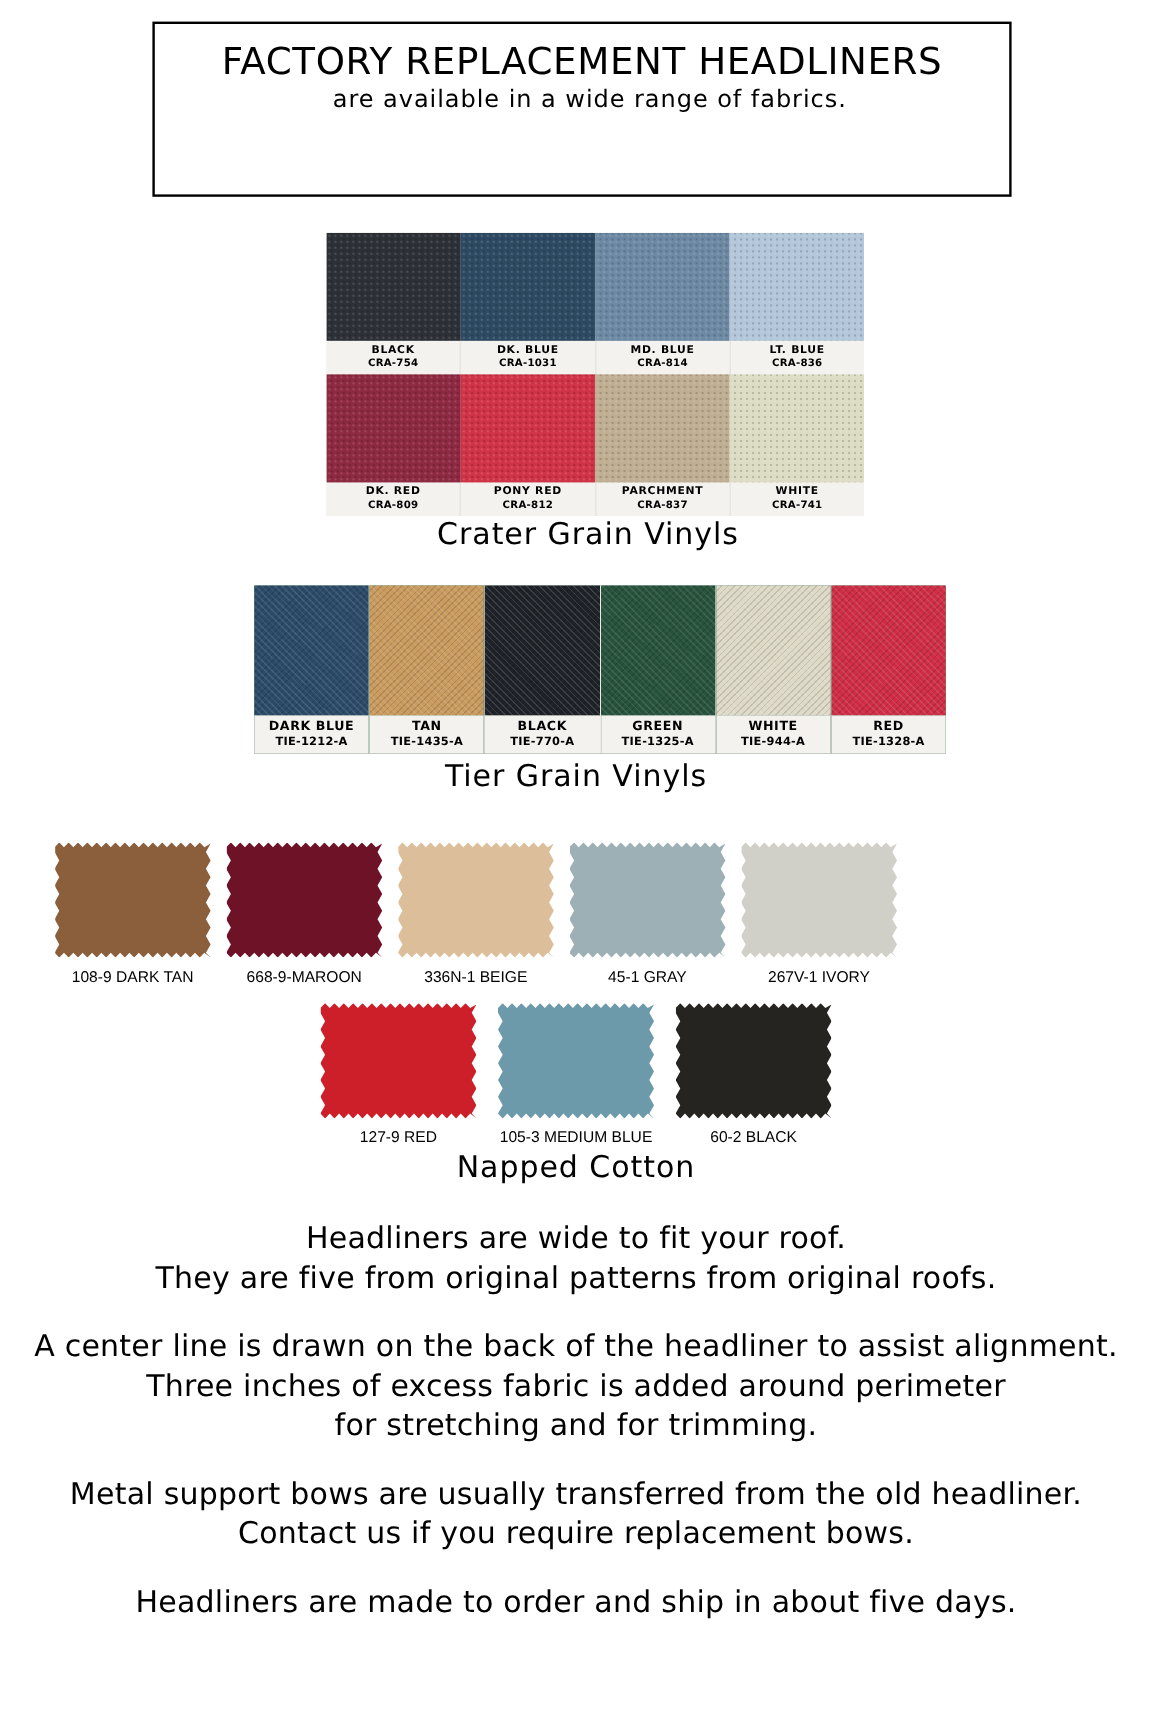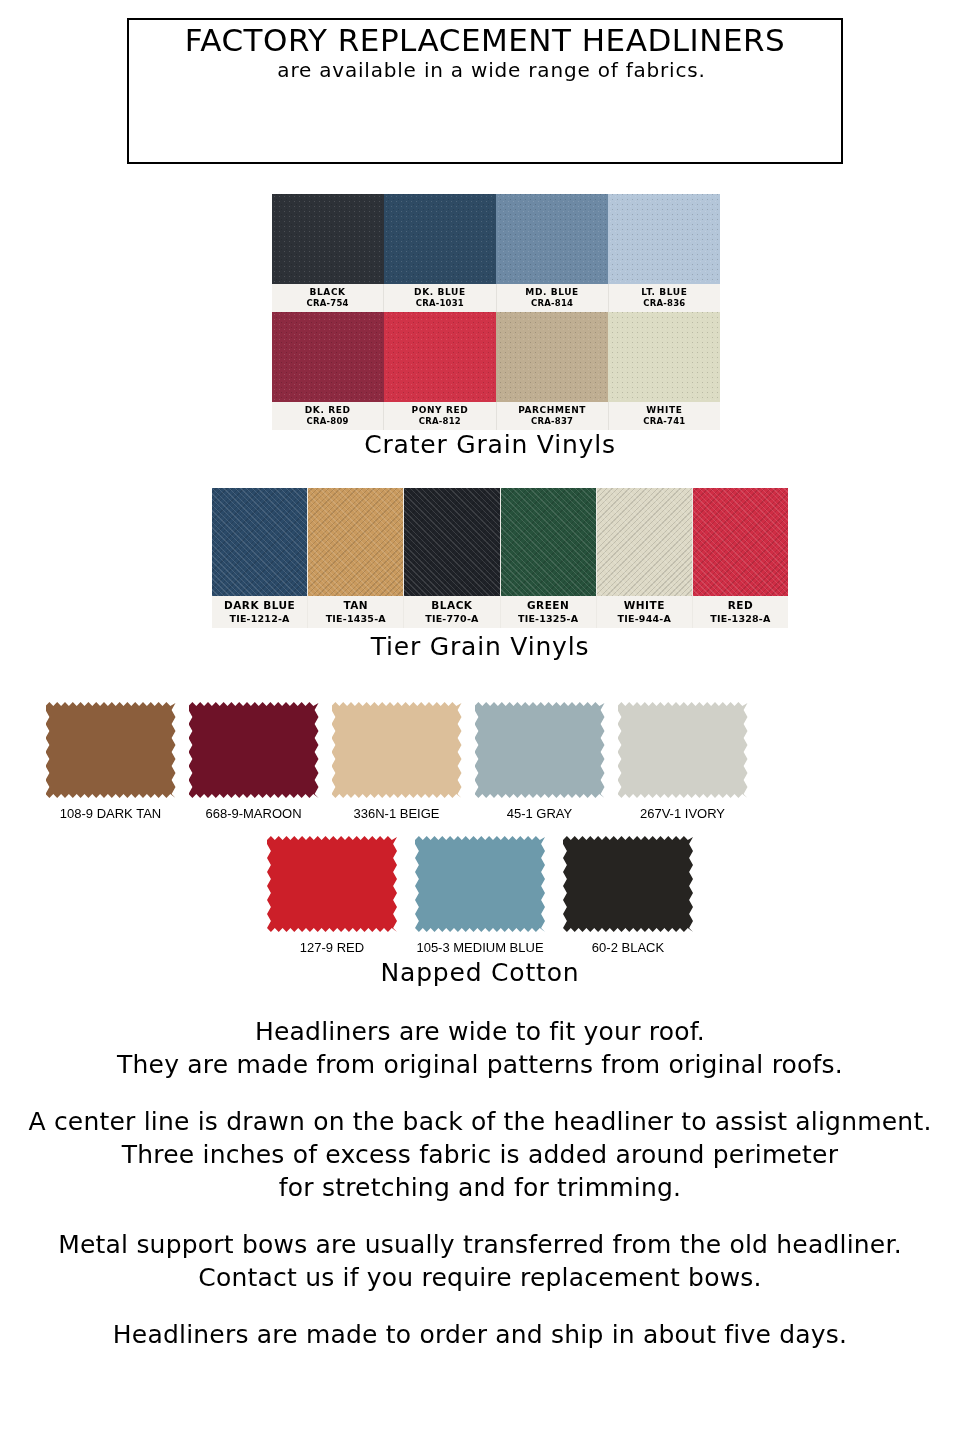--- a/index.html
+++ b/index.html
@@ -26,21 +26,21 @@
     height: 146px;
     border: 2px solid #000;
     box-sizing: border-box;
     text-align: center;
     background: #fff;
   }
   .hdr-title {
     font-family: "DejaVu Sans", "Liberation Sans", sans-serif;
     font-size: 31px;
     letter-spacing: 0.5px;
-    margin-top: 4px;
+    margin-top: 16px;
     line-height: 1.05;
     white-space: nowrap;
   }
   .hdr-sub {
     font-size: 20px;
     letter-spacing: 0.8px;
     margin-top: 2px;
     line-height: 1.1;
     padding-left: 13px;
   }
@@ -417,21 +417,21 @@
         <div class="nap-shape" style="background: rgb(38, 36, 33);"></div>
       </div>
       <div class="nap-lab">60-2 BLACK</div>
     </div>
   </div>
 <div class="section-caption" style="top:958px;">Napped Cotton</div>
 
 <div class="bottom-copy" id="bottom-copy">
     <div class="para">
       <div class="cline">Headliners are wide to fit your roof.</div>
-      <div class="cline">They are made from original patterns from original roofs.</div>
+      <div class="cline">They are five from original patterns from original roofs.</div>
     </div>
     <div class="para">
       <div class="cline">A center line is drawn on the back of the headliner to assist alignment.</div>
       <div class="cline">Three inches of excess fabric is added around perimeter</div>
       <div class="cline">for stretching and for trimming.</div>
     </div>
     <div class="para">
       <div class="cline">Metal support bows are usually transferred from the old headliner.</div>
       <div class="cline">Contact us if you require replacement bows.</div>
     </div>

